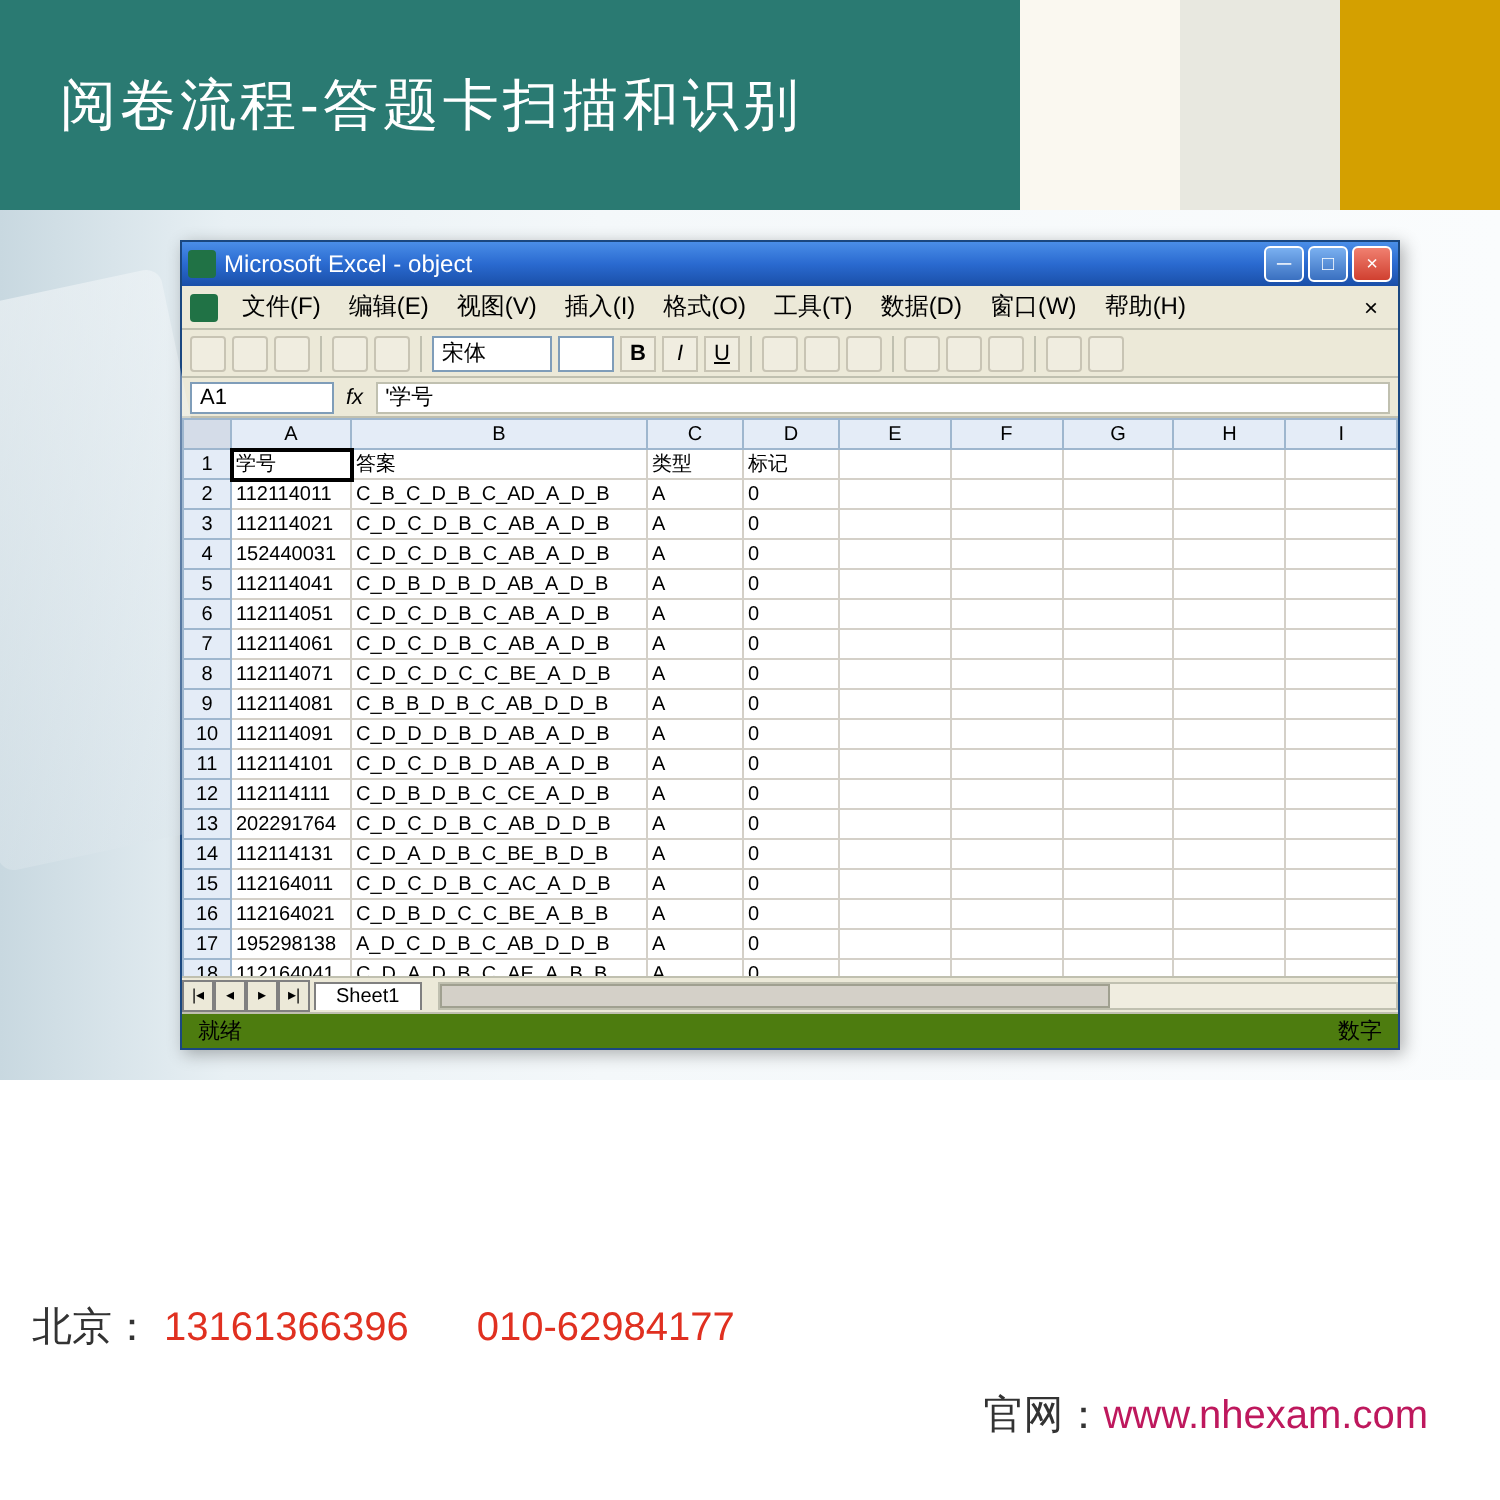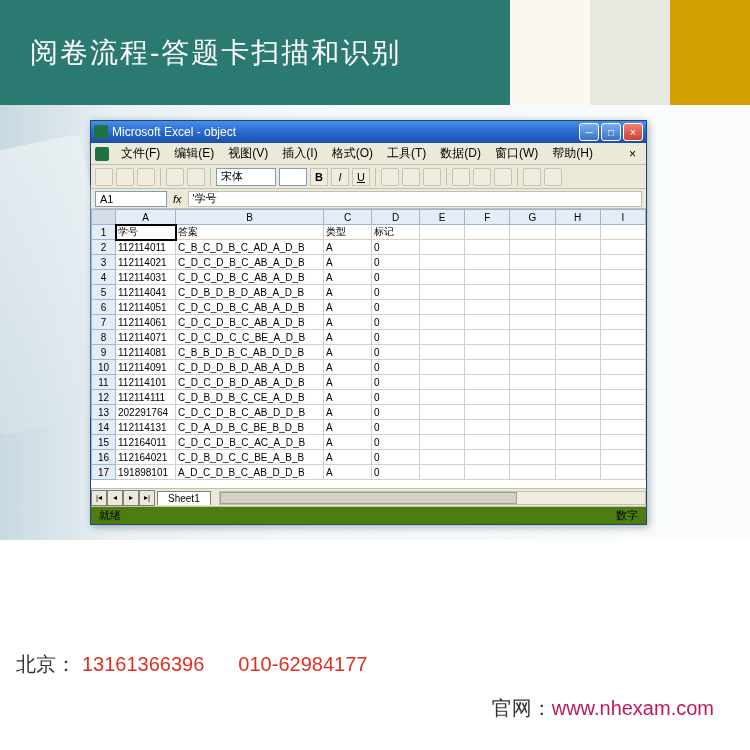--- a/index.html
+++ b/index.html
@@ -9,21 +9,21 @@
 .header-title { color: #fff; font-size: 28px; padding-left: 30px; letter-spacing: 2px; }
 .header-images { position: absolute; right: 0; top: 0; display: flex; height: 105px; }
 .header-img { width: 80px; height: 105px; display: flex; align-items: center; justify-content: center; }
 .img-book { background: #faf8f0; }
 .img-mouse { background: #e8e8e0; }
 .img-lock { background: #d4a000; }
 
 .slide-body { height: 435px; background: linear-gradient(90deg, #c8d8e0 0%, #e8f0f4 15%, #f4f8fa 40%, #fafcfd 100%); position: relative; padding: 15px 40px 15px 90px; }
 .faded-obj { position: absolute; left: -30px; top: 40px; width: 140px; height: 280px; background: linear-gradient(135deg, rgba(255,255,255,0.9), rgba(200,215,225,0.3)); border-radius: 8px; transform: rotate(-12deg); opacity: 0.6; }
 
-.excel-window { width: 557px; height: 405px; border: 1px solid #1a4780; background: #ece9d8; display: flex; flex-direction: column; box-shadow: 2px 2px 8px rgba(0,0,0,0.3); font-size: 11px; }
+.excel-window { width: 610px; height: 405px; border: 1px solid #1a4780; background: #ece9d8; display: flex; flex-direction: column; box-shadow: 2px 2px 8px rgba(0,0,0,0.3); font-size: 11px; }
 .titlebar { background: linear-gradient(180deg, #4a8ee8 0%, #2a6ad0 50%, #1a4fa8 100%); height: 22px; display: flex; align-items: center; padding: 0 3px; color: #fff; }
 .titlebar-icon { width: 14px; height: 14px; background: #207245; margin-right: 4px; border-radius: 2px; }
 .titlebar-text { flex: 1; font-size: 12px; }
 .win-btns { display: flex; gap: 2px; }
 .win-btn { width: 20px; height: 18px; background: linear-gradient(180deg, #7ab0f0, #3a70c0); border: 1px solid #fff; border-radius: 3px; display: flex; align-items: center; justify-content: center; color: #fff; font-size: 10px; cursor: pointer; }
 .win-btn.close { background: linear-gradient(180deg, #f08070, #d04030); }
 
 .menubar { background: #ece9d8; height: 22px; display: flex; align-items: center; padding: 0 4px; gap: 2px; font-size: 12px; border-bottom: 1px solid #c0c0b0; }
 .menubar .m-icon { width: 14px; height: 14px; background: #207245; border-radius: 2px; margin-right: 4px; }
 .menu-item { padding: 2px 6px; cursor: pointer; }
@@ -190,21 +190,21 @@
               <td>A</td>
               <td>0</td>
               <td></td>
               <td></td>
               <td></td>
               <td></td>
               <td></td>
             </tr>
             <tr>
               <th class="rowh">4</th>
-              <td>112114031</td>
+              <td>152440031</td>
               <td>C_D_C_D_B_C_AB_A_D_B</td>
               <td>A</td>
               <td>0</td>
               <td></td>
               <td></td>
               <td></td>
               <td></td>
               <td></td>
             </tr>
             <tr>
@@ -346,22 +346,34 @@
               <td>A</td>
               <td>0</td>
               <td></td>
               <td></td>
               <td></td>
               <td></td>
               <td></td>
             </tr>
             <tr>
               <th class="rowh">17</th>
-              <td>191898101</td>
+              <td>195298138</td>
               <td>A_D_C_D_B_C_AB_D_D_B</td>
+              <td>A</td>
+              <td>0</td>
+              <td></td>
+              <td></td>
+              <td></td>
+              <td></td>
+              <td></td>
+            </tr>
+            <tr>
+              <th class="rowh">18</th>
+              <td>112164041</td>
+              <td>C_D_A_D_B_C_AE_A_B_B</td>
               <td>A</td>
               <td>0</td>
               <td></td>
               <td></td>
               <td></td>
               <td></td>
               <td></td>
             </tr>
           </tbody>
         </table>

